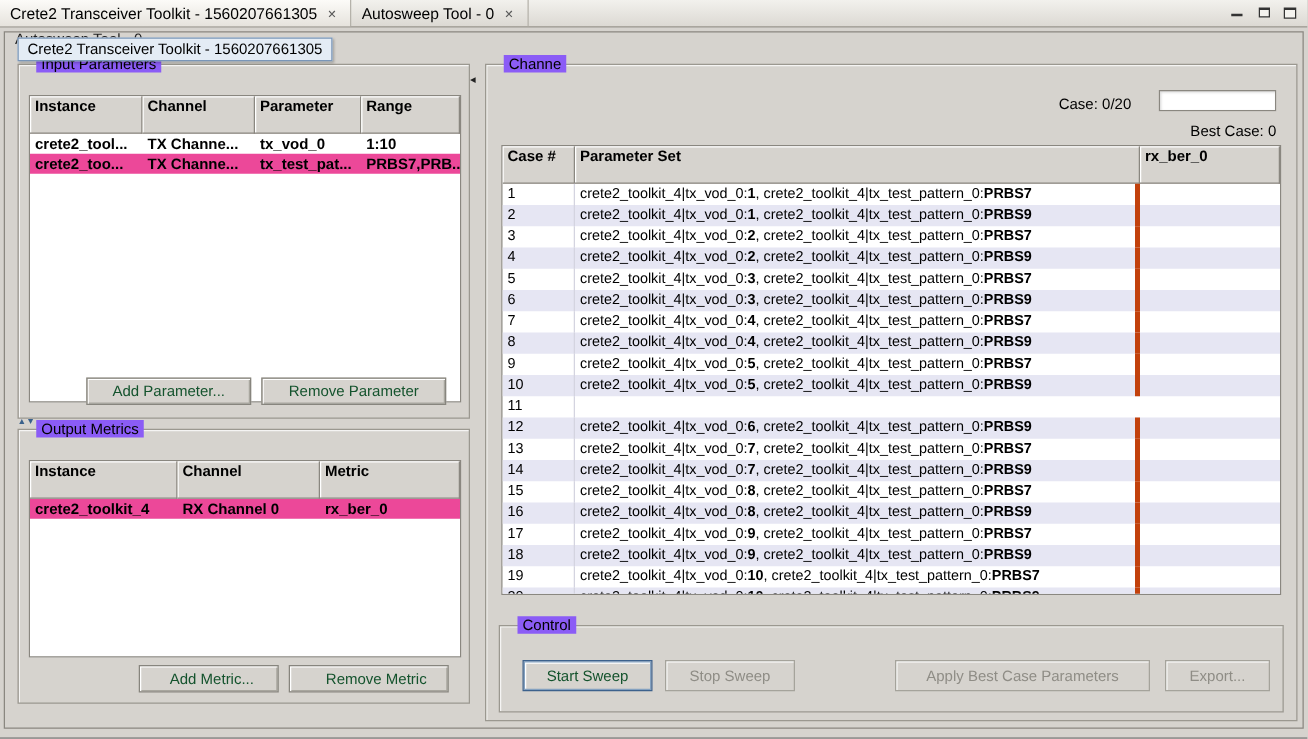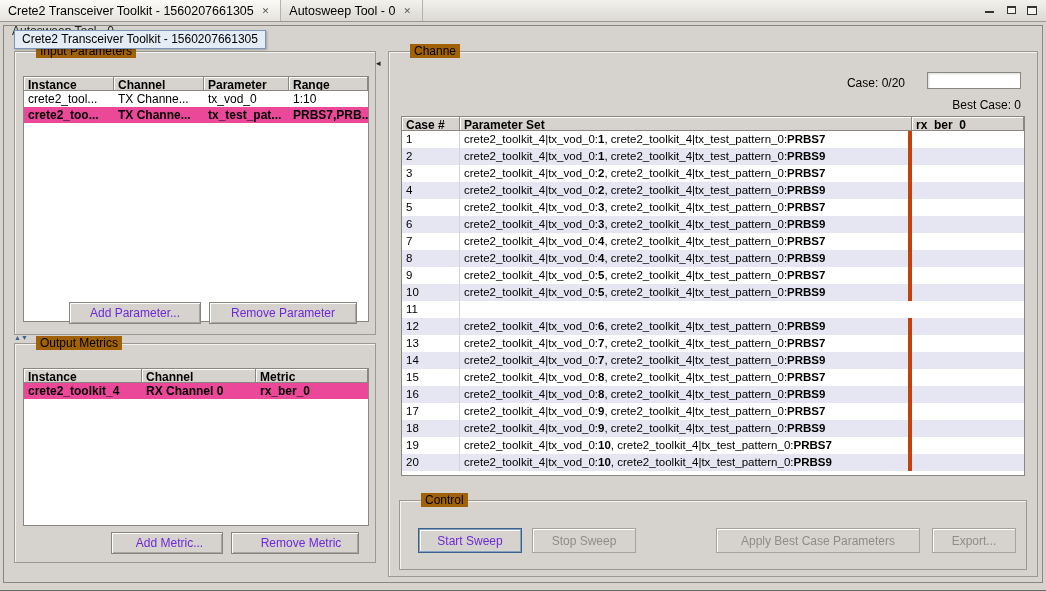--- a/index.html
+++ b/index.html
@@ -50,44 +50,44 @@
     box-shadow:1px 1px 2px rgba(0,0,0,.25);
   }
 
   
   .group {
     position:absolute;
     border:1px solid #9b9890;
     box-shadow: inset 1px 1px 0 rgba(255,255,255,.75);
   }
   .group-title {
-    position:absolute; top:-8px; left:21px;
-    background:#a16207; padding:0 4px; font-size:12px; line-height:14px;
+    position:absolute; top:-8px; left:14px;
+    background:#8b5cf6; padding:0 4px; font-size:12px; line-height:14px;
   }
 
   .grp-input   { left:10px;  top:25px;  width:362px; height:284px; }
   .grp-output  { left:10px;  top:317px; width:362px; height:220px; }
   .grp-results { left:384px; top:25px;  width:650px; height:526px; }
   .grp-control { left:10px;  top:448px; width:628px; height:70px; }
 
   .sash-arrows { position:absolute; left:10px; top:308px; font-size:7px; color:#39618c; letter-spacing:0px; z-index:2; }
   .collapse-arrow { position:absolute; left:372px; top:32px; font-size:9px; color:#222; z-index:2; }
 
   
   .table { position:absolute; background:#fff; border:1px solid #8a8780; overflow:hidden; }
-  .thead { display:flex; height:14px; }
+  .thead { display:flex; height:30px; }
   .th {
     background:#d6d3ce;
     border-right:1px solid #8a8780; border-bottom:1px solid #8a8780;
     box-shadow: inset 1px 1px 0 #fff;
     font-weight:bold; font-size:12px; line-height:16px;
     padding:0 4px; white-space:nowrap; overflow:hidden;
   }
   .trow { display:flex; height:16px; line-height:16px; }
-  .trow .td { padding:0 4px; font-size:12px; white-space:nowrap; overflow:hidden; }
+  .trow .td { padding:0 4px; font-size:12px; white-space:nowrap; overflow:hidden;font-weight:bold; }
   .trow.selected { background:#ec4899; font-weight:bold; }
 
   .tbl-input  { left:8px; top:24px; width:346px; height:246px; }
   .tbl-output { left:8px; top:24px; width:346px; height:158px; }
 
   
   .tbl-results { left:12px; top:64px; width:624px; height:360px; }
   .rrow { display:flex; height:17px; line-height:17px; font-size:11.5px; }
   .rrow.alt { background:#e6e6f3; }
   .rrow .td { white-space:nowrap; overflow:hidden; padding:0 4px; }
@@ -95,21 +95,21 @@
   .rrow .pset { width:452px; border-right:4px solid #c2410c; }
   .rrow .ber  { width:112px; }
 
   .case-label { position:absolute; right:132px; top:24px; font-size:12px; }
   .progress   { position:absolute; right:16px; top:20px; width:94px; height:17px; background:#fff; border:1px solid #8a8780; box-shadow: inset 1px 1px 2px rgba(0,0,0,.15); }
   .bestcase-label { position:absolute; right:16px; top:46px; font-size:12px; }
 
   
   .btn {
     position:absolute; height:22px;
-    background:#d6d3ce; color:#6d28d9;
+    background:#d6d3ce; color:#14532d;
     border:1px solid #87857e;
     box-shadow: inset 1px 1px 0 #fff, inset -1px -1px 0 #a8a69e;
     font: 12px "Liberation Sans", sans-serif;
     padding:0 8px; white-space:nowrap;
   }
   .btn.disabled { color:#8f8d86; border-color:#a5a39b; box-shadow: inset 1px 1px 0 #fff; }
   .btn.default  { border:1px solid #3c618c; box-shadow: inset 0 0 0 1px #84a1c0, inset 2px 2px 0 #fff; }
 
   .btn-add-param    { left:54px;  top:250px; width:132px; }
   .btn-rem-param    { left:194px; top:250px; width:148px; }

